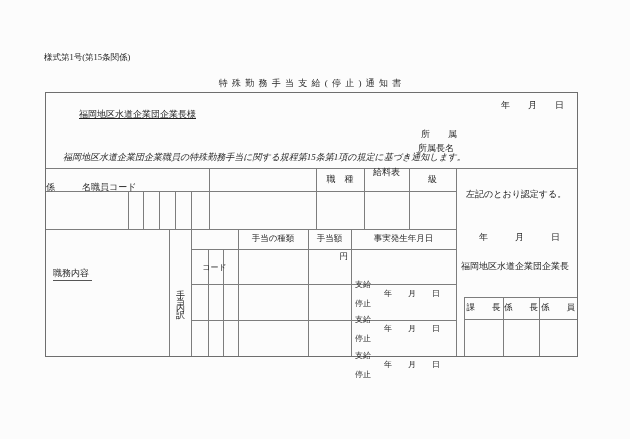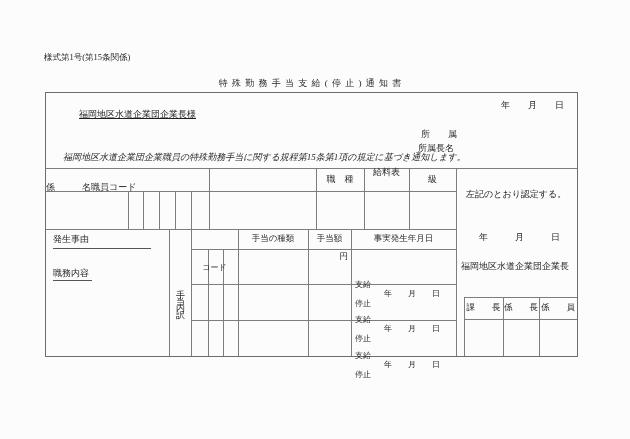--- a/index.html
+++ b/index.html
@@ -67,21 +67,20 @@
     <div class="vl" style="left:493px;top:204px;height:59px;"></div>
 
     <div class="cell spread" style="left:0;top:75px;width:163px;height:23px;">
       <span>係　　　名</span>
       <span>職員コード</span>
     </div>
     <div class="cell" style="left:270px;top:75px;width:48px;height:23px;font-family:Liberation Mono, monospace;">職　種</div>
     <div class="cell" style="left:318px;top:60px;width:45px;height:23px;margin-top:8px;">給料表</div>
     <div class="cell" style="left:363px;top:75px;width:47px;height:23px;">級</div>
 
-    <div class="txt underlined" style="left:7px;top:141px;width:98px;height:14px;">発生事由</div>
     <div class="txt underlined" style="left:7px;top:175px;width:39px;height:12px;">職務内容</div>
 
     <div class="cell" style="left:123px;top:164px;width:22px;height:78px;">
       <span class="vert">手当内訳</span>
     </div>
 
     <div class="cell small" style="left:145px;top:136px;width:47px;height:20px;">コード</div>
     <div class="cell" style="left:192px;top:136px;width:70px;height:20px;font-size:8.5px;">手当の種類</div>
     <div class="cell" style="left:262px;top:136px;width:43px;height:20px;font-size:8.5px;">手当額</div>
     <div class="cell" style="left:305px;top:136px;width:105px;height:20px;font-size:8.5px;">事実発生年月日</div>

